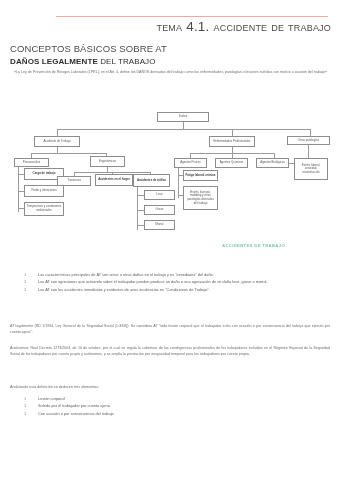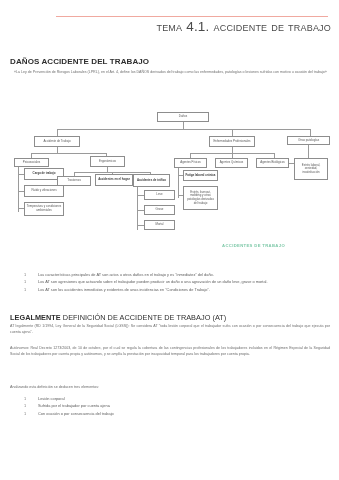--- a/index.html
+++ b/index.html
@@ -21,21 +21,21 @@
   .doc-title::first-letter{}
 
   .h1{
     position:absolute;left:10px;top:43px;font-size:9.5px;color:#4d4d4d;
     letter-spacing:.1px;white-space:nowrap;
   }
   .h2{
     position:absolute;left:10px;top:57px;font-size:8px;color:#2e2e2e;
     font-weight:bold;letter-spacing:.1px;white-space:nowrap;
   }
-  .h2 .light{font-weight:bold;}
+  .h2 .light{font-weight:normal;}
 
   .intro{
     position:absolute;left:14px;top:70px;width:316px;
     font-size:3.6px;line-height:1.55;color:#6f6f6f;text-align:justify;
   }
 
   
   .diagram{position:absolute;left:8px;top:112px;width:323px;height:125px;}
   .bx{
     position:absolute;box-sizing:border-box;border:1px solid #8d8d8d;
@@ -72,22 +72,23 @@
 </style>
 </head>
 <body>
 
 <div class="page">
 
   <div class="rule"></div>
 
   <div class="doc-title">Tema 4.1. Accidente de Trabajo</div>
 
+  <div class="h1">CONCEPTOS BÁSICOS SOBRE AT</div>
 
-  <div class="h2"><span>DAÑOS ACCIDENTE</span><span class="light"> DEL TRABAJO</span></div>
+  <div class="h2"><span>DAÑOS LEGALMENTE</span><span class="light"> DEL TRABAJO</span></div>
 
   <div class="intro">«La Ley de Prevención de Riesgos Laborales (LPRL), en el Art. 4, define los DAÑOS derivados del trabajo como las enfermedades, patologías o lesiones sufridas con motivo u ocasión del trabajo»</div>
 
   <div class="diagram">
 
     <div class="bx" style="left:149px;top:0px;width:52px;height:10px;">Daños</div>
 
     <div class="ln lnv" style="left:175px;top:10px;height:7px;"></div>
 
     <div class="ln lnh" style="left:49px;top:17px;width:253px;"></div>
@@ -160,21 +161,20 @@
   </div>
 
   <div class="greenlab">ACCIDENTES DE TRABAJO</div>
 
   <div class="lst" style="top:272px;">
     <div class="li"><span class="mk">1</span><span>Las características principales de AT son actos u otros daños en el trabajo y es "inmediatez" del daño.</span></div>
     <div class="li"><span class="mk">1</span><span>Los AT son agresiones que actuando sobre el trabajador pueden producir un daño o una agravación de un daño leve, grave o mortal.</span></div>
     <div class="li"><span class="mk">1</span><span>Los AT son los accidentes inmediatos y evidentes de unas incidencias en "Condiciones de Trabajo".</span></div>
   </div>
 
-  <div class="h3"><b>LEGALMENTE</b><span> DEFINICIÓN DE ACCIDENTE DE TRABAJO (AT)</span></div>
 
   <div class="para" style="top:324px;">AT legalmente (RD 1/1994, Ley General de la Seguridad Social (LGSS)): Se considera AT "toda lesión corporal que el trabajador sufra con ocasión o por consecuencia del trabajo que ejecuta por cuenta ajena".</div>
 
   <div class="para" style="top:346px;">Autónomos: Real Decreto 1273/2003, de 10 de octubre, por el cual se regula la cobertura de las contingencias profesionales de los trabajadores incluidos en el Régimen Especial de la Seguridad Social de los trabajadores por cuenta propia y autónomos, y se amplía la prestación por incapacidad temporal para los trabajadores por cuenta propia.</div>
 
   <div class="tail">Analizando esta definición se deducen tres elementos:</div>
 
   <div class="lst" style="top:396px;">
     <div class="li"><span class="mk">1</span><span>Lesión corporal</span></div>
     <div class="li"><span class="mk">1</span><span>Sufrida por el trabajador por cuenta ajena</span></div>

